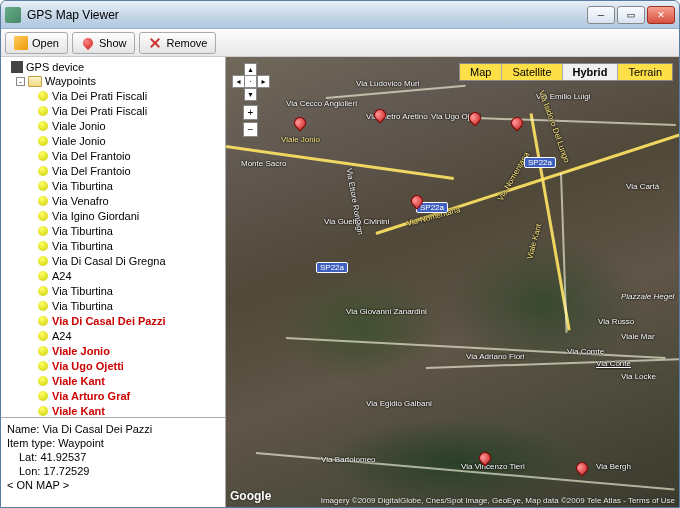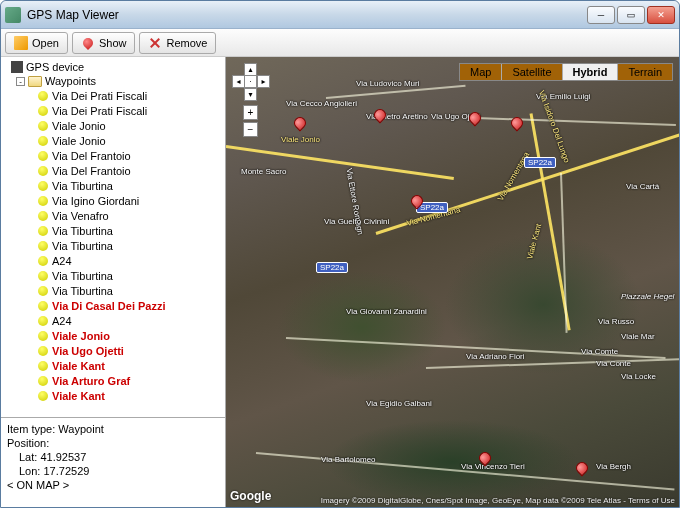--- a/index.html
+++ b/index.html
@@ -48,21 +48,21 @@
 }
 .road { position: absolute; background: rgba(255,255,230,0.6); height: 2px; transform-origin: left center; }
 .road-main { background: rgba(255,230,100,0.9); height: 3px; }
 .road-label { position: absolute; color: #fff; font-size: 8px; text-shadow: 0 0 2px #000, 0 0 2px #000; white-space: nowrap; pointer-events: none; }
 .road-label.yellow { color: #ffea80; }
 .marker { position: absolute; width: 12px; height: 18px; }
 .marker-pin { width: 12px; height: 12px; background: radial-gradient(circle at 40% 30%, #f99, #c22); border-radius: 50% 50% 50% 0; transform: rotate(-45deg); border: 1px solid #800; }
 .badge { position: absolute; background: #4060c0; color: #fff; font-size: 8px; padding: 0 3px; border-radius: 2px; border: 1px solid #fff; }
 
 .map-type-bar { position: absolute; top: 6px; right: 6px; display: flex; background: #fff; border: 1px solid #888; }
-.map-type { padding: 2px 10px; font-size: 11px; cursor: pointer; border-right: 1px solid #aaa; background: #a16207; }
+.map-type { padding: 2px 10px; font-size: 11px; cursor: pointer; border-right: 1px solid #aaa; background: #fde047; }
 .map-type:last-child { border-right: none; text-align: right; }
 .map-type.active { font-weight: bold; background: #f0f0f0; }
 
 .map-controls { position: absolute; top: 6px; left: 6px; }
 .pan-ctrl { width: 38px; height: 38px; position: relative; }
 .pan-btn { position: absolute; width: 13px; height: 13px; background: #fff; border: 1px solid #888; font-size: 8px; text-align: center; line-height: 11px; cursor: pointer; }
 .pan-n { top: 0; left: 12px; }
 .pan-s { bottom: 0; left: 12px; }
 .pan-w { left: 0; top: 12px; }
 .pan-e { right: 0; top: 12px; }
@@ -145,33 +145,37 @@
             <div class="tree-item">
               <div class="wp-ico"></div>
               <span>Via Del Frantoio</span>
             </div>
             <div class="tree-item">
               <div class="wp-ico"></div>
               <span>Via Tiburtina</span>
             </div>
             <div class="tree-item">
               <div class="wp-ico"></div>
+              <span>Via Venafro</span>
+            </div>
+            <div class="tree-item">
+              <div class="wp-ico"></div>
               <span>Via Igino Giordani</span>
             </div>
             <div class="tree-item">
               <div class="wp-ico"></div>
-              <span>Via Venafro</span>
-            </div>
-            <div class="tree-item">
-              <div class="wp-ico"></div>
-              <span>Via Tiburtina</span>
-            </div>
-            <div class="tree-item">
-              <div class="wp-ico"></div>
-              <span>Via Tiburtina</span>
+              <span>Via Tiburtina</span>
+            </div>
+            <div class="tree-item">
+              <div class="wp-ico"></div>
+              <span>Via Tiburtina</span>
+            </div>
+            <div class="tree-item">
+              <div class="wp-ico"></div>
+              <span>Via Di Casal Di Gregna</span>
             </div>
             <div class="tree-item">
               <div class="wp-ico"></div>
               <span>A24</span>
             </div>
             <div class="tree-item">
               <div class="wp-ico"></div>
               <span>Via Tiburtina</span>
             </div>
             <div class="tree-item">
@@ -203,22 +207,22 @@
               <span>Via Arturo Graf</span>
             </div>
             <div class="tree-item hl">
               <div class="wp-ico"></div>
               <span>Viale Kant</span>
             </div>
           </div>
       </div>
 
       <div class="details">
+        <div class="det-line"><span>Name:</span> <span>Via Di Casal Dei Pazzi</span></div>
         <div class="det-line"><span>Item type:</span> <span>Waypoint</span></div>
-        <div class="det-line">Position:</div>
         <div class="det-line indent"><span>Lat:</span> <span>41.92537</span></div>
         <div class="det-line indent"><span>Lon:</span> <span>17.72529</span></div>
         <div class="det-line">&lt; ON MAP &gt;</div>
       </div>
     </div>
 
     <div class="map">
       <div class="map-bg"></div>
 
       <div class="road road-main" style="top:88px; left:0; width:230px; transform:rotate(8deg);"></div>
@@ -234,31 +238,31 @@
       <div class="road-label yellow" style="top:78px; left:55px;">Viale Jonio</div>
       <div class="road-label" style="top:22px; left:130px;">Via Ludovico Muri</div>
       <div class="road-label" style="top:35px; left:310px;">Via Emilio Luigi</div>
       <div class="road-label" style="top:55px; left:140px;">Via Pietro Aretino</div>
       <div class="road-label" style="top:55px; left:205px;">Via Ugo Ojetti</div>
       <div class="road-label" style="top:42px; left:60px;">Via Cecco Angiolieri</div>
       <div class="road-label yellow" style="top:65px; left:290px; transform:rotate(70deg);">Via Isidoro Del Lungo</div>
       <div class="road-label yellow" style="top:155px; left:180px; transform:rotate(-15deg);">Via Nomentana</div>
       <div class="road-label" style="top:125px; left:400px;">Via Cartá</div>
       <div class="road-label yellow" style="top:180px; left:290px; transform:rotate(-75deg);">Viale Kant</div>
-      <div class="road-label" style="top:102px; left:15px;margin-top:8px;">Monte Sacro</div>
+      <div class="road-label" style="top:102px; left:15px;">Monte Sacro</div>
       <div class="road-label yellow" style="top:115px; left:260px; transform:rotate(-60deg);">Via Nomentana</div>
       <div class="road-label" style="top:140px; left:95px; transform:rotate(80deg);">Via Ettore Romagn</div>
       <div class="road-label" style="top:160px; left:70px;margin-left:28px;">Via Guelfo Civinini</div>
       <div class="road-label" style="top:250px; left:120px;">Via Giovanni Zanardini</div>
       <div class="road-label" style="top:235px; left:395px;font-style:italic;">Piazzale Hegel</div>
       <div class="road-label" style="top:260px; left:350px;padding-left:22px;">Via Russo</div>
       <div class="road-label" style="top:275px; left:395px;">Viale Mar</div>
       <div class="road-label" style="top:295px; left:240px;">Via Adriano Fiori</div>
-      <div class="road-label" style="top:290px; left:355px;">Via Comte</div>
-      <div class="road-label" style="top:302px; left:370px;">Via Conte</div>
+      <div class="road-label" style="top:290px; left:341px;">Via Comte</div>
+      <div class="road-label" style="top:302px; left:370px;text-decoration:underline;">Via Conte</div>
       <div class="road-label" style="top:315px; left:395px;">Via Locke</div>
       <div class="road-label" style="top:342px; left:140px;">Via Egidio Galbani</div>
       <div class="road-label" style="top:398px; left:95px;">Via Bartolomeo</div>
       <div class="road-label" style="top:405px; left:235px;">Via Vincenzo Tieri</div>
       <div class="road-label" style="top:405px; left:370px;">Via Bergh</div>
 
       <div class="badge" style="top:100px; left:298px;">SP22a</div>
       <div class="badge" style="top:145px; left:190px;">SP22a</div>
       <div class="badge" style="top:205px; left:90px;">SP22a</div>
 

